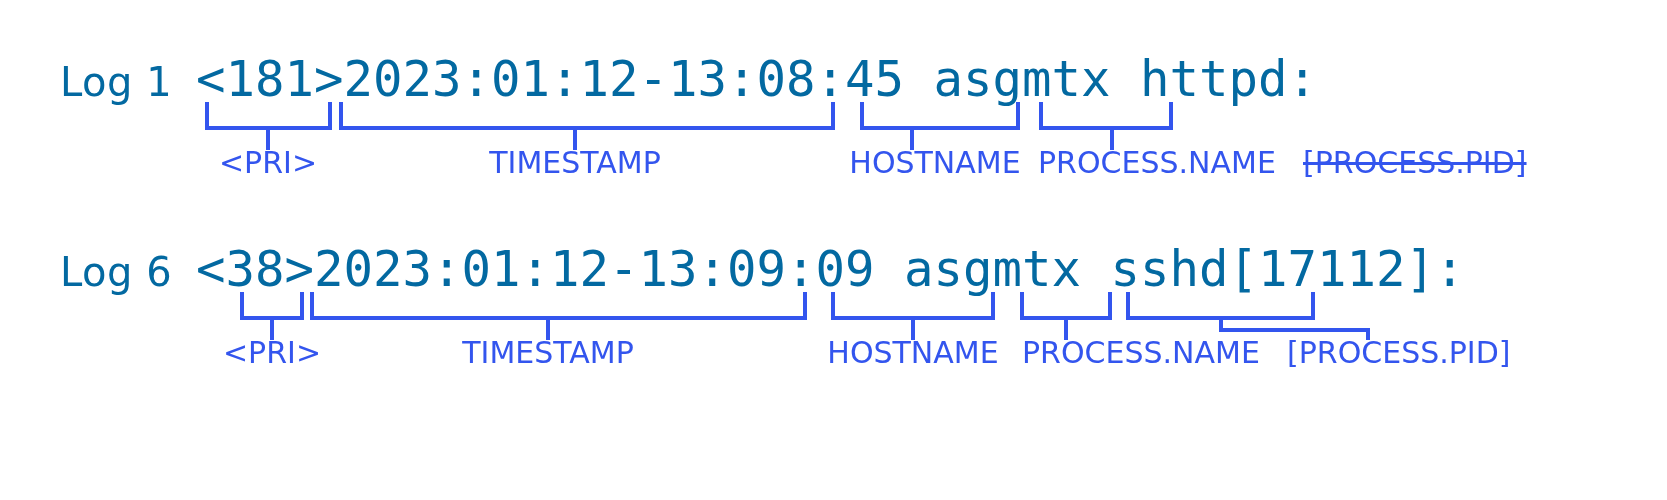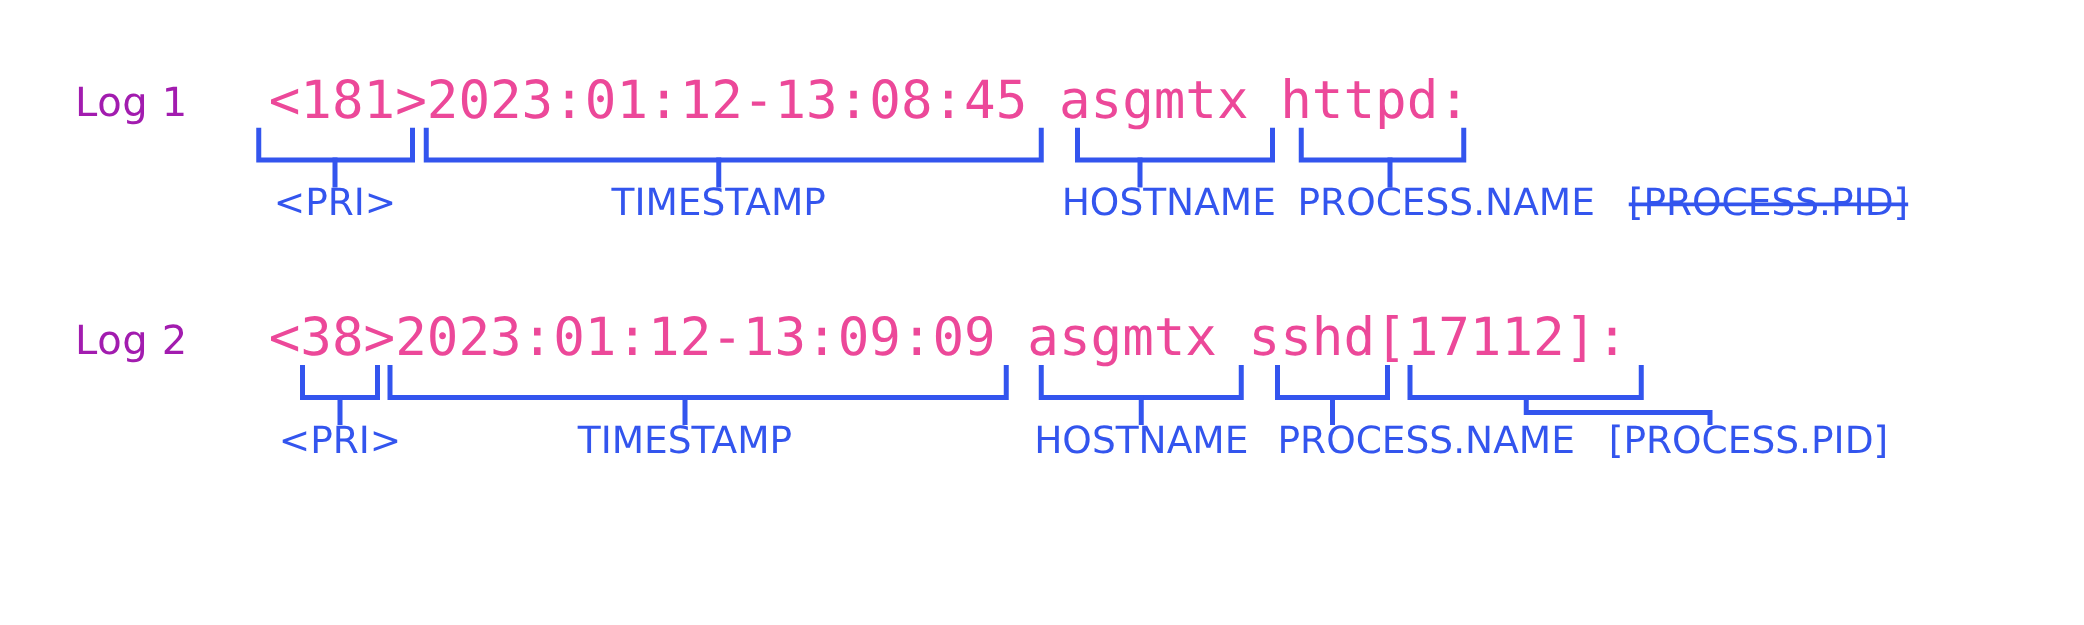--- a/index.html
+++ b/index.html
@@ -28,36 +28,36 @@
   }
   .log-row.row-1 { top: 48px; }
   .log-row.row-2 { top: 238px; }
 
   
   .log-caption {
     position: absolute;
     left: 60px;
     top: 10px;
     font-family: "DejaVu Sans", sans-serif;
-    font-size: 32px;
+    font-size: 40px;
     line-height: 48px;
-    color: #a21caf;
+    color: #0369a1;
     white-space: pre;
     letter-spacing: 0.5px;
   }
 
   
   .log-line {
     position: absolute;
-    left: 215px;
+    left: 196px;
     top: 4px;
     font-family: "DejaVu Sans Mono", monospace;
-    font-size: 42px;
+    font-size: 49px;
     line-height: 56px;
-    color: #ec4899;
+    color: #0369a1;
     white-space: pre;
     letter-spacing: 0px;
   }
 
   
   .brackets {
     position: absolute;
     left: 0;
     top: 54px;
     width: 1667px;
@@ -123,21 +123,21 @@
       <div class="ann-label" style="left:840px; width:190px;">HOSTNAME</div>
 
       <div class="ann-label left" style="left:1038px;">PROCESS.NAME</div>
 
       <div class="ann-label left strike" style="left:1303px;">[PROCESS.PID]</div>
     </div>
   </div>
 
   <div class="log-row row-2">
 
-    <div class="log-caption">Log 2</div>
+    <div class="log-caption">Log 6</div>
 
     <div class="log-line">&lt;38&gt;2023:01:12-13:09:09 asgmtx sshd[17112]:</div>
 
     <svg class="brackets" viewBox="0 0 1667 48" width="1667" height="48">
       <g fill="none" stroke="#3355ee" stroke-width="4" stroke-linecap="square">
 
         <path d="M242,2 L242,26 L302,26 L302,2"></path>
         <path d="M272,26 L272,48"></path>
 
         <path d="M312,2 L312,26 L805,26 L805,2"></path>

